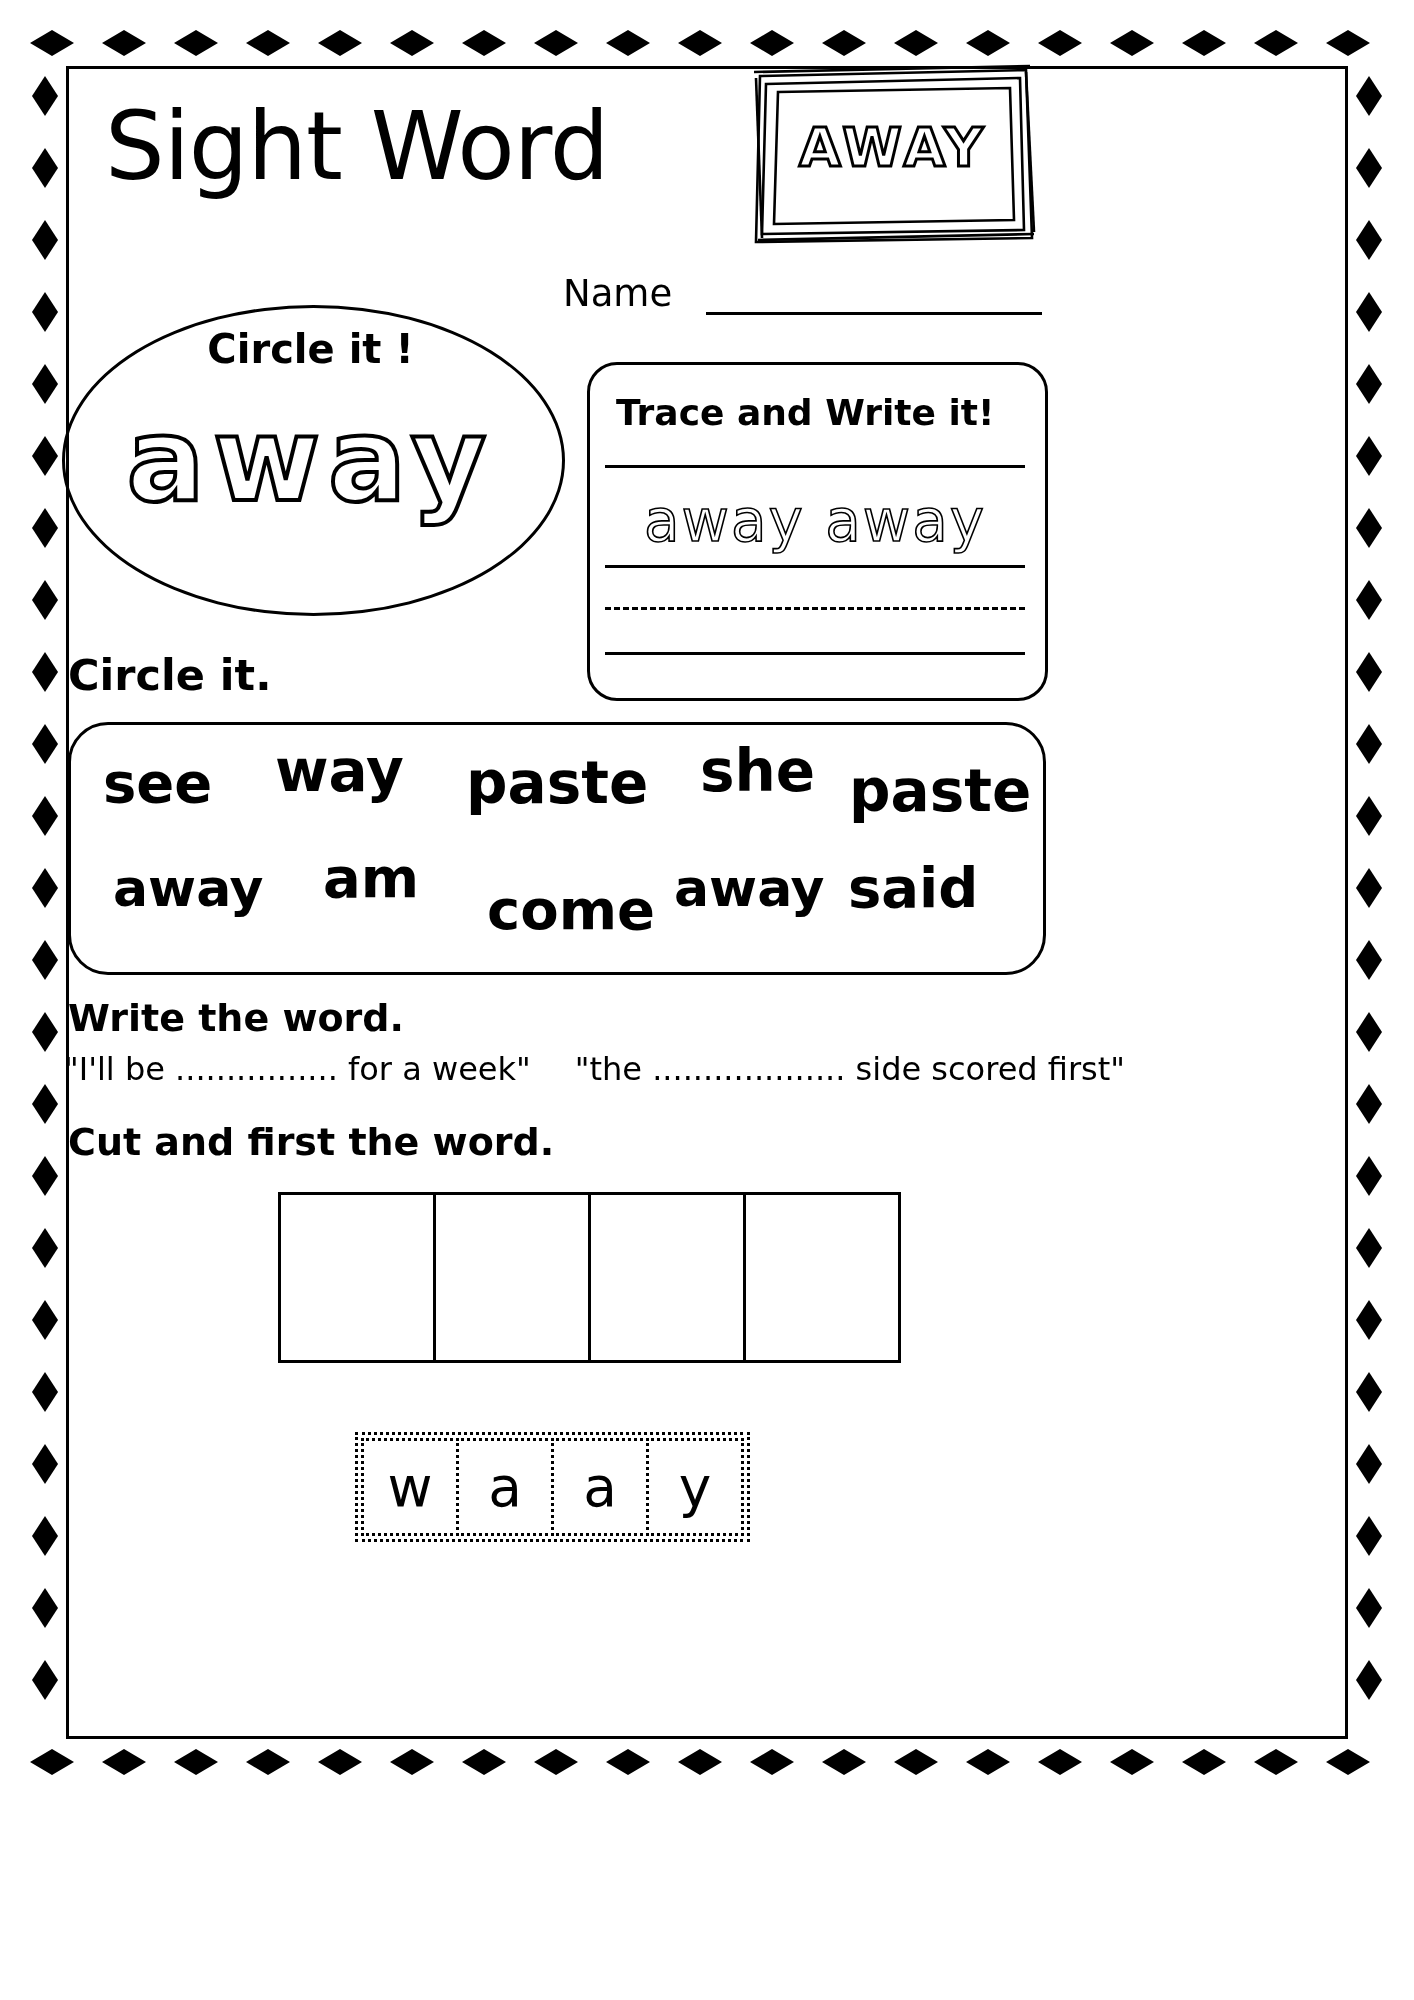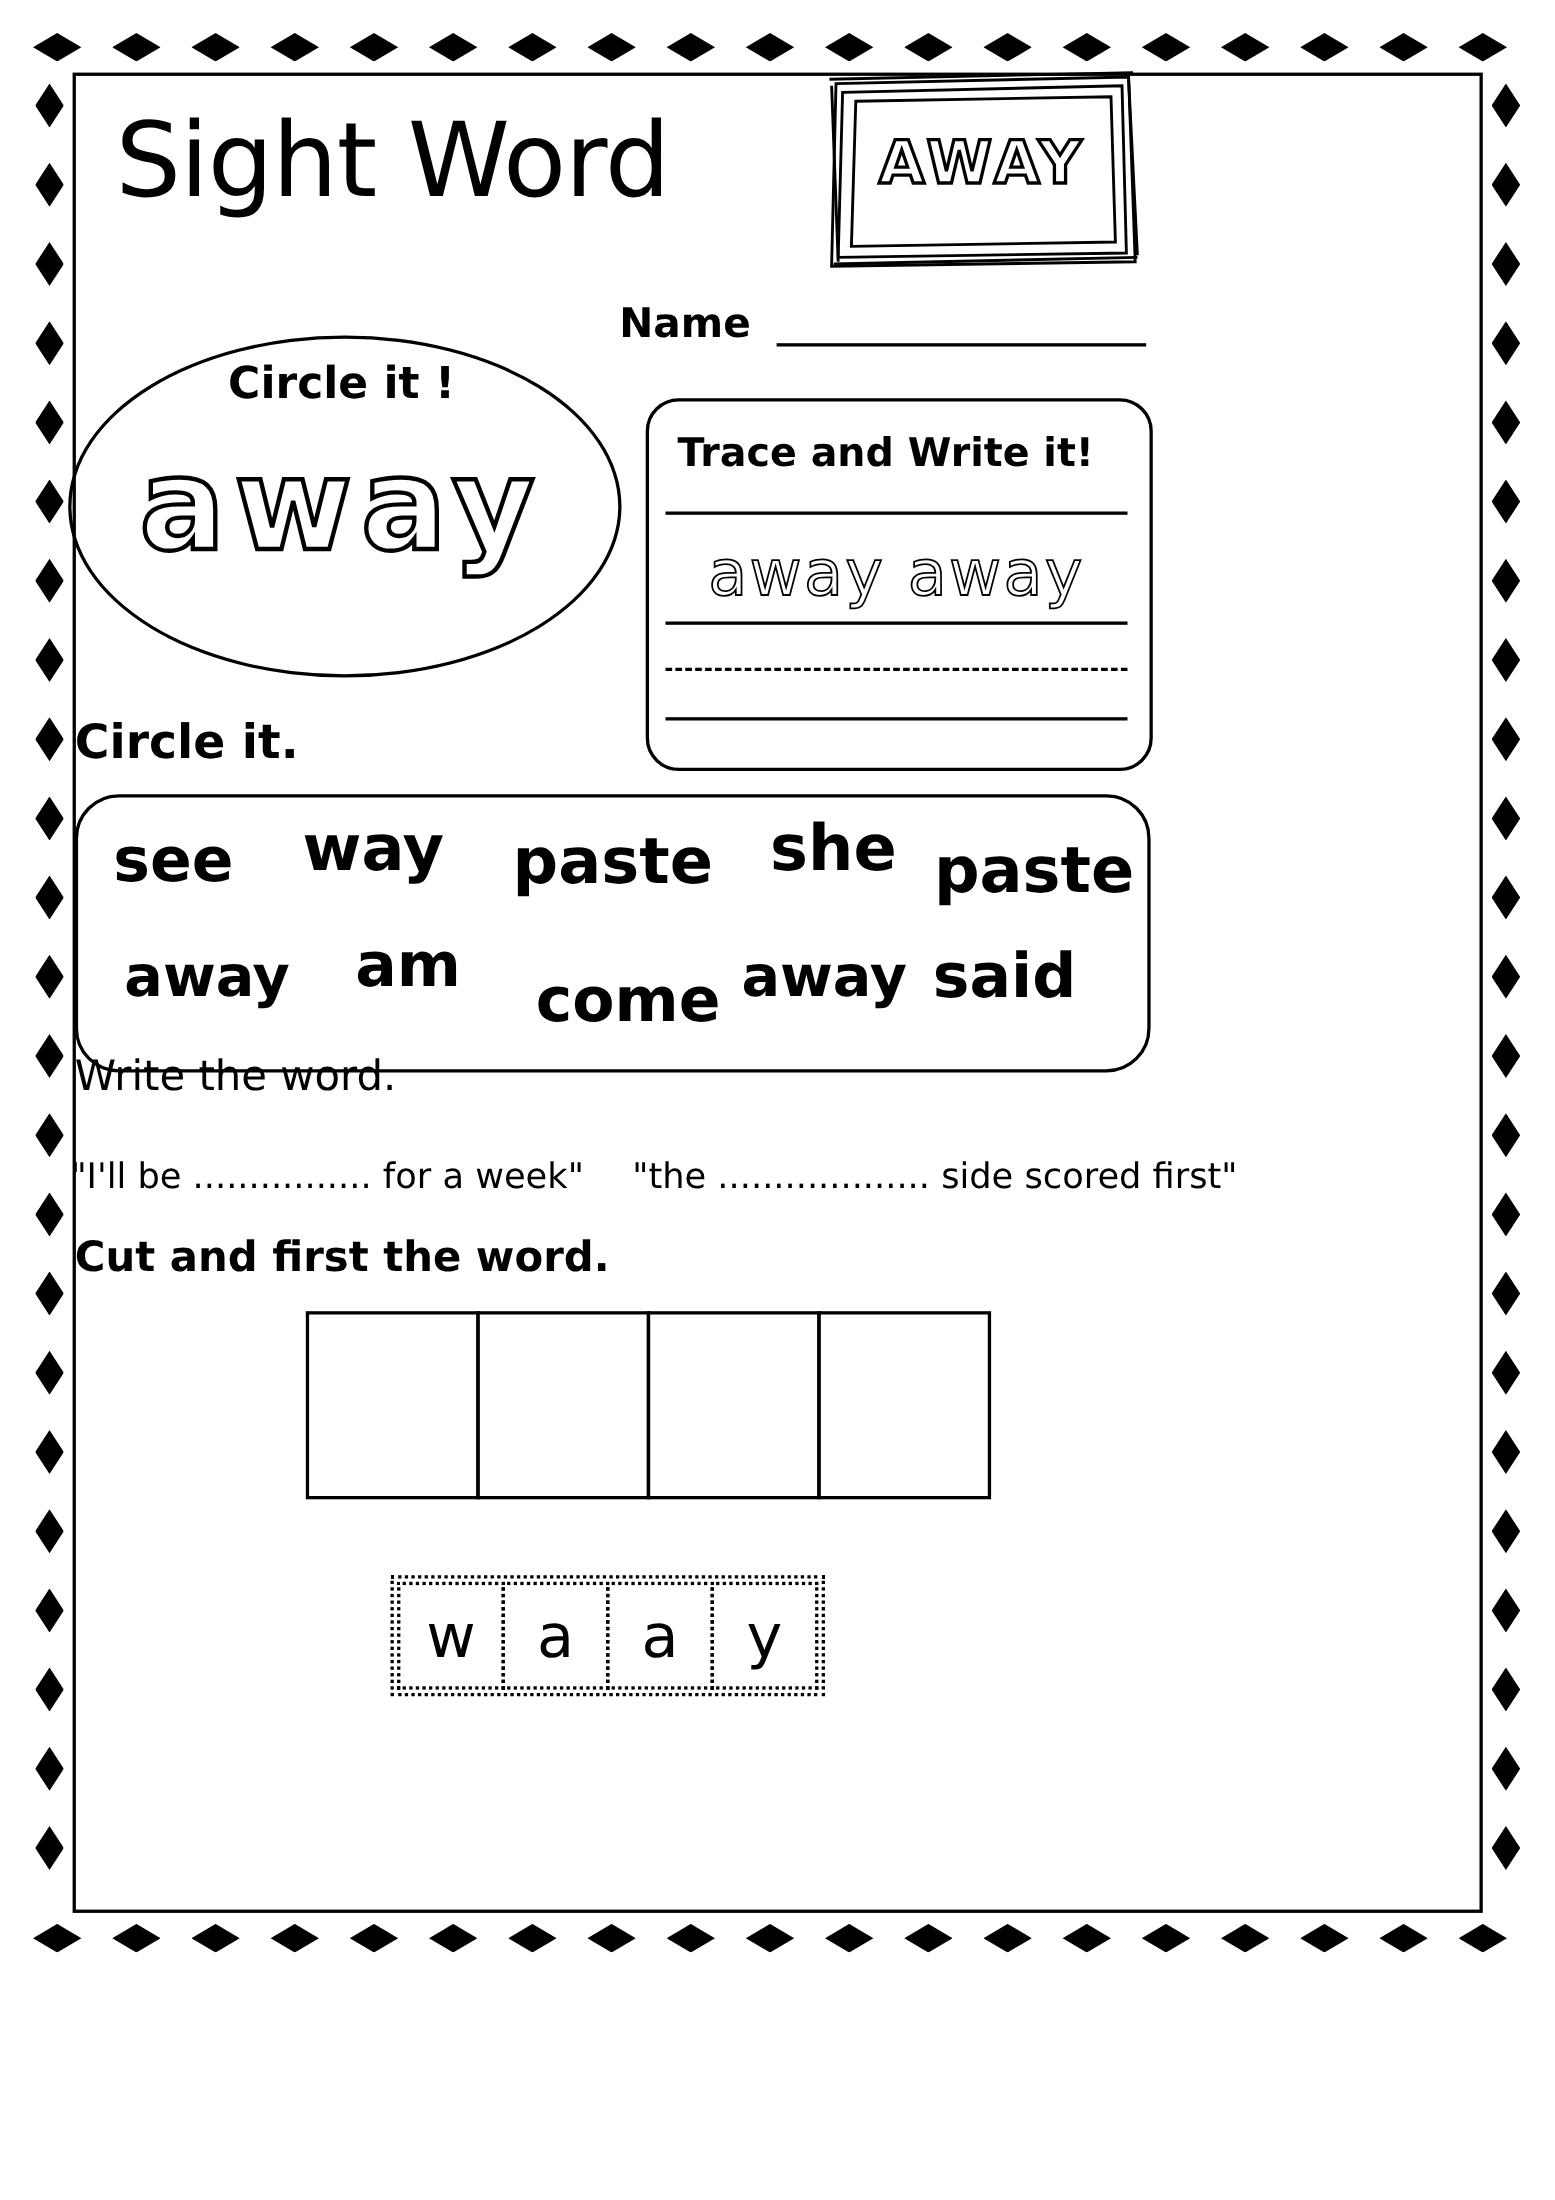--- a/index.html
+++ b/index.html
@@ -78,21 +78,21 @@
     -webkit-text-stroke: 3px #000;
     font-family: "DejaVu Sans", sans-serif;
   }
 
   
   .name-label {
     position: absolute;
     left: 563px;
     top: 272px;
     font-size: 37px;
-    font-weight: 700;
+    font-weight: 400;
   }
   .name-rule {
     position: absolute;
     left: 706px;
     top: 312px;
     width: 336px;
     border-bottom: 3px solid #000;
   }
 
   
@@ -190,23 +190,23 @@
     position: absolute;
     font-weight: 700;
     font-family: "DejaVu Sans", sans-serif;
     white-space: nowrap;
   }
 
   
   .write-label {
     position: absolute;
     left: 68px;
-    top: 956px;
+    top: 996px;
     font-size: 38px;
-    font-weight: 400;
+    font-weight: 700;
   }
   .sentence-row {
     position: absolute;
     left: 64px;
     top: 1050px;
     width: 980px;
     font-size: 32px;
     font-family: "DejaVu Sans", sans-serif;
   }
   .sentence-row span { white-space: nowrap; }

